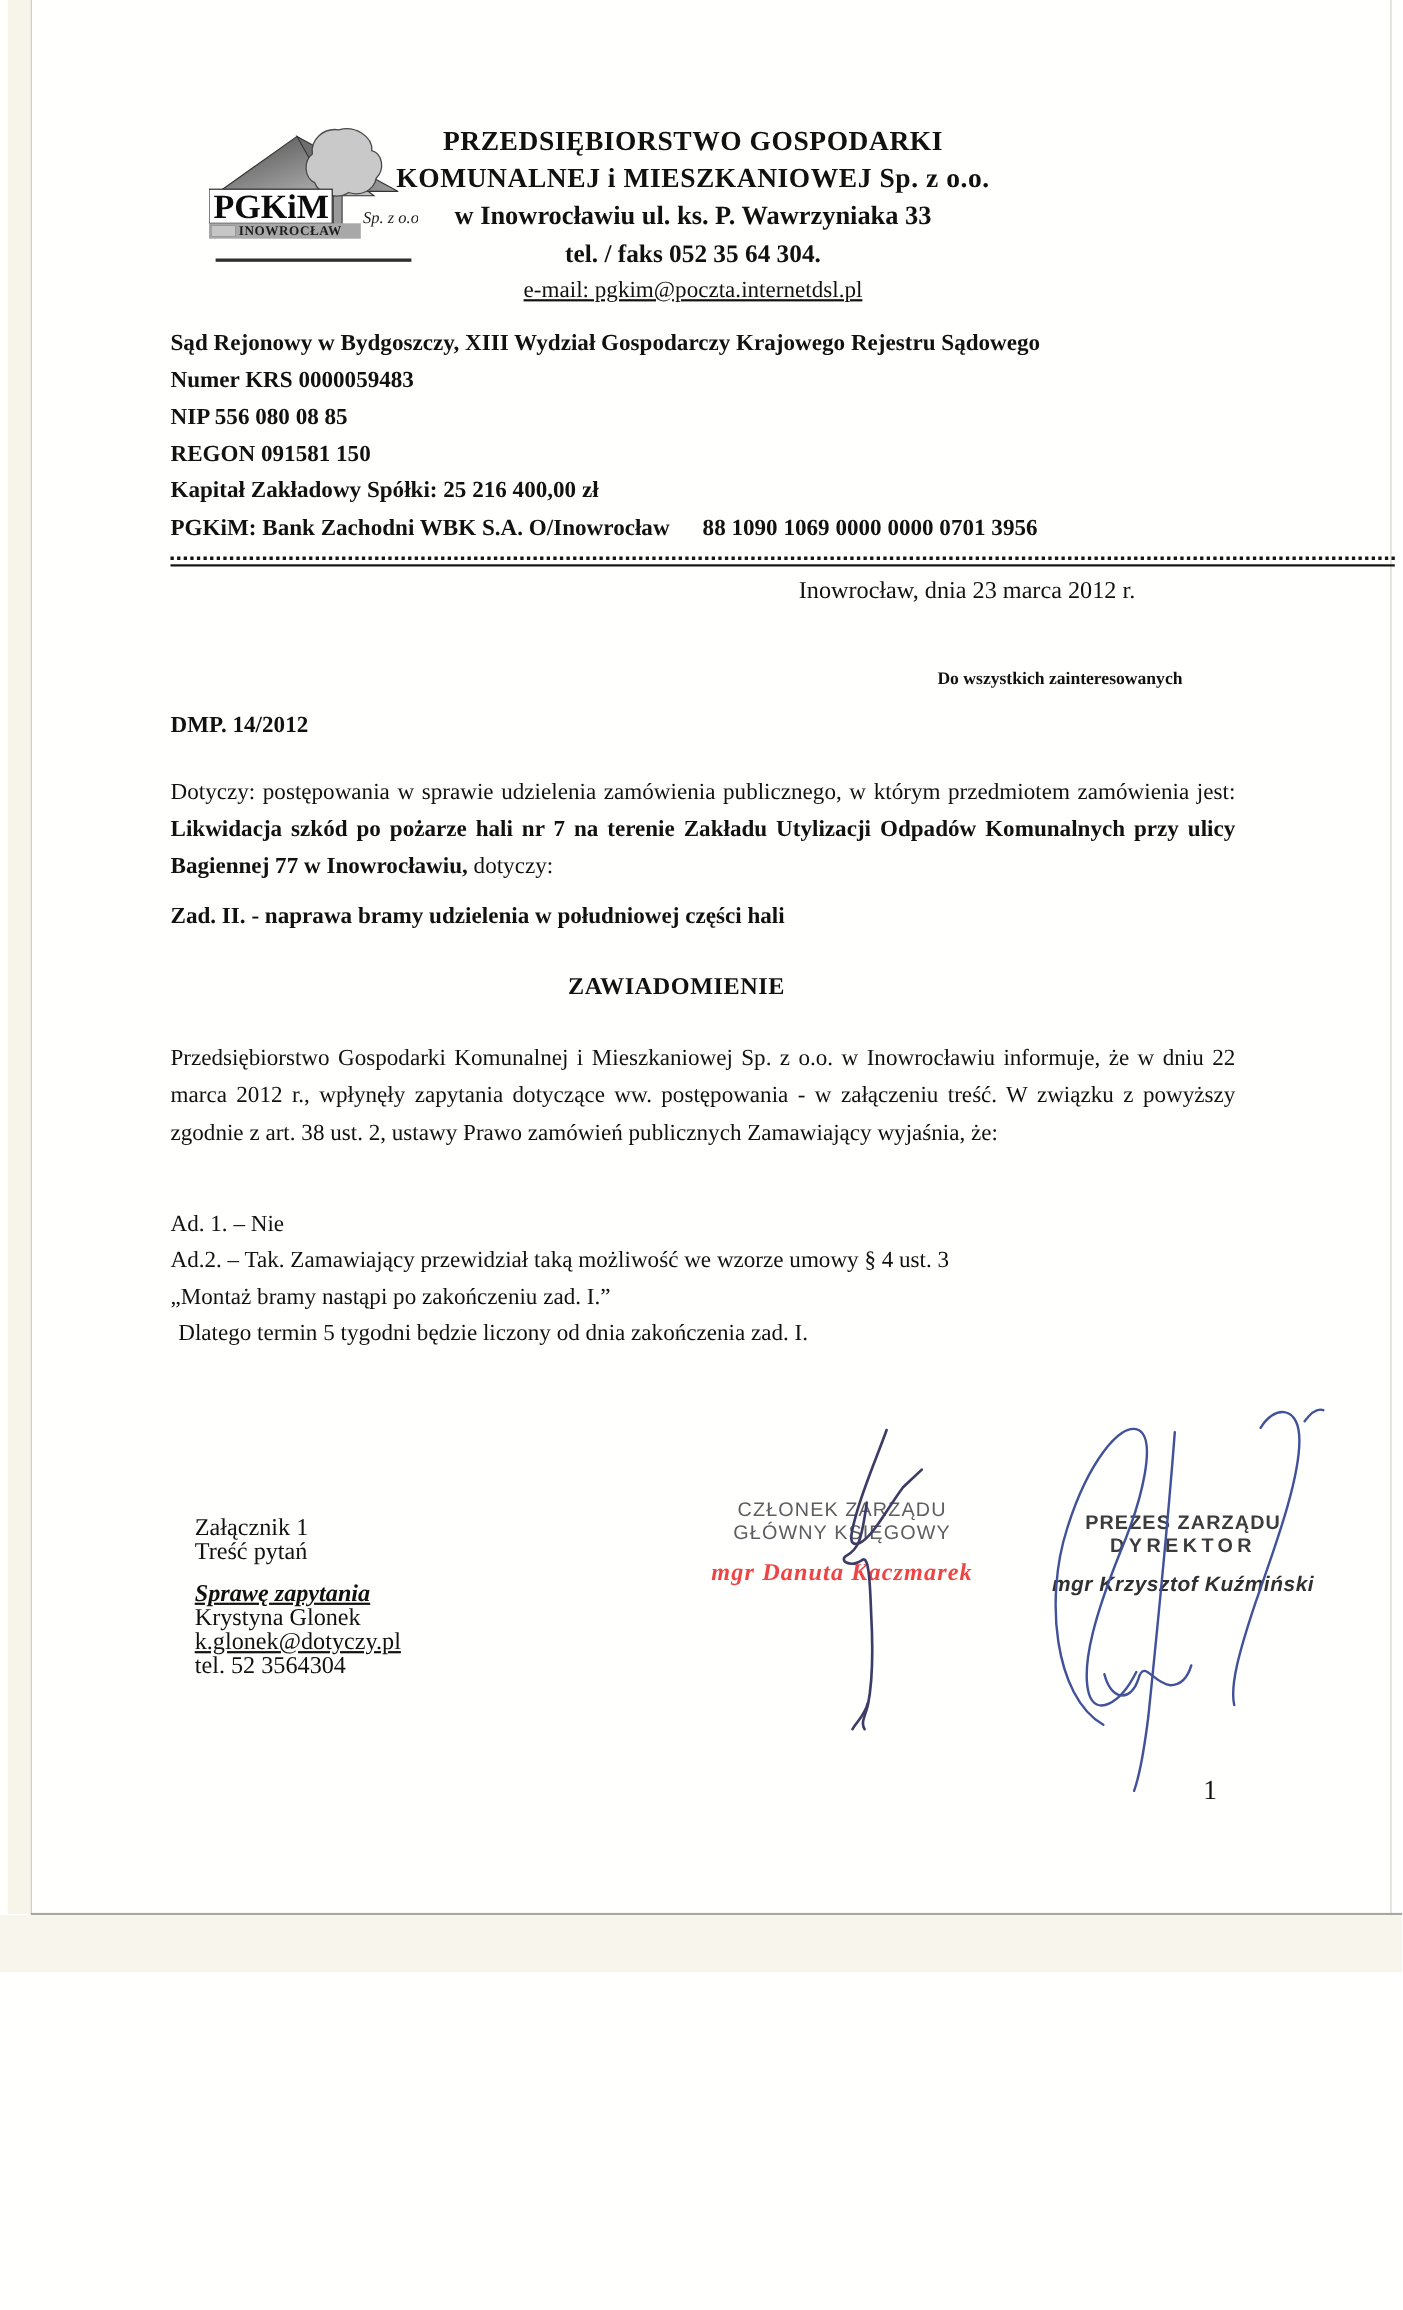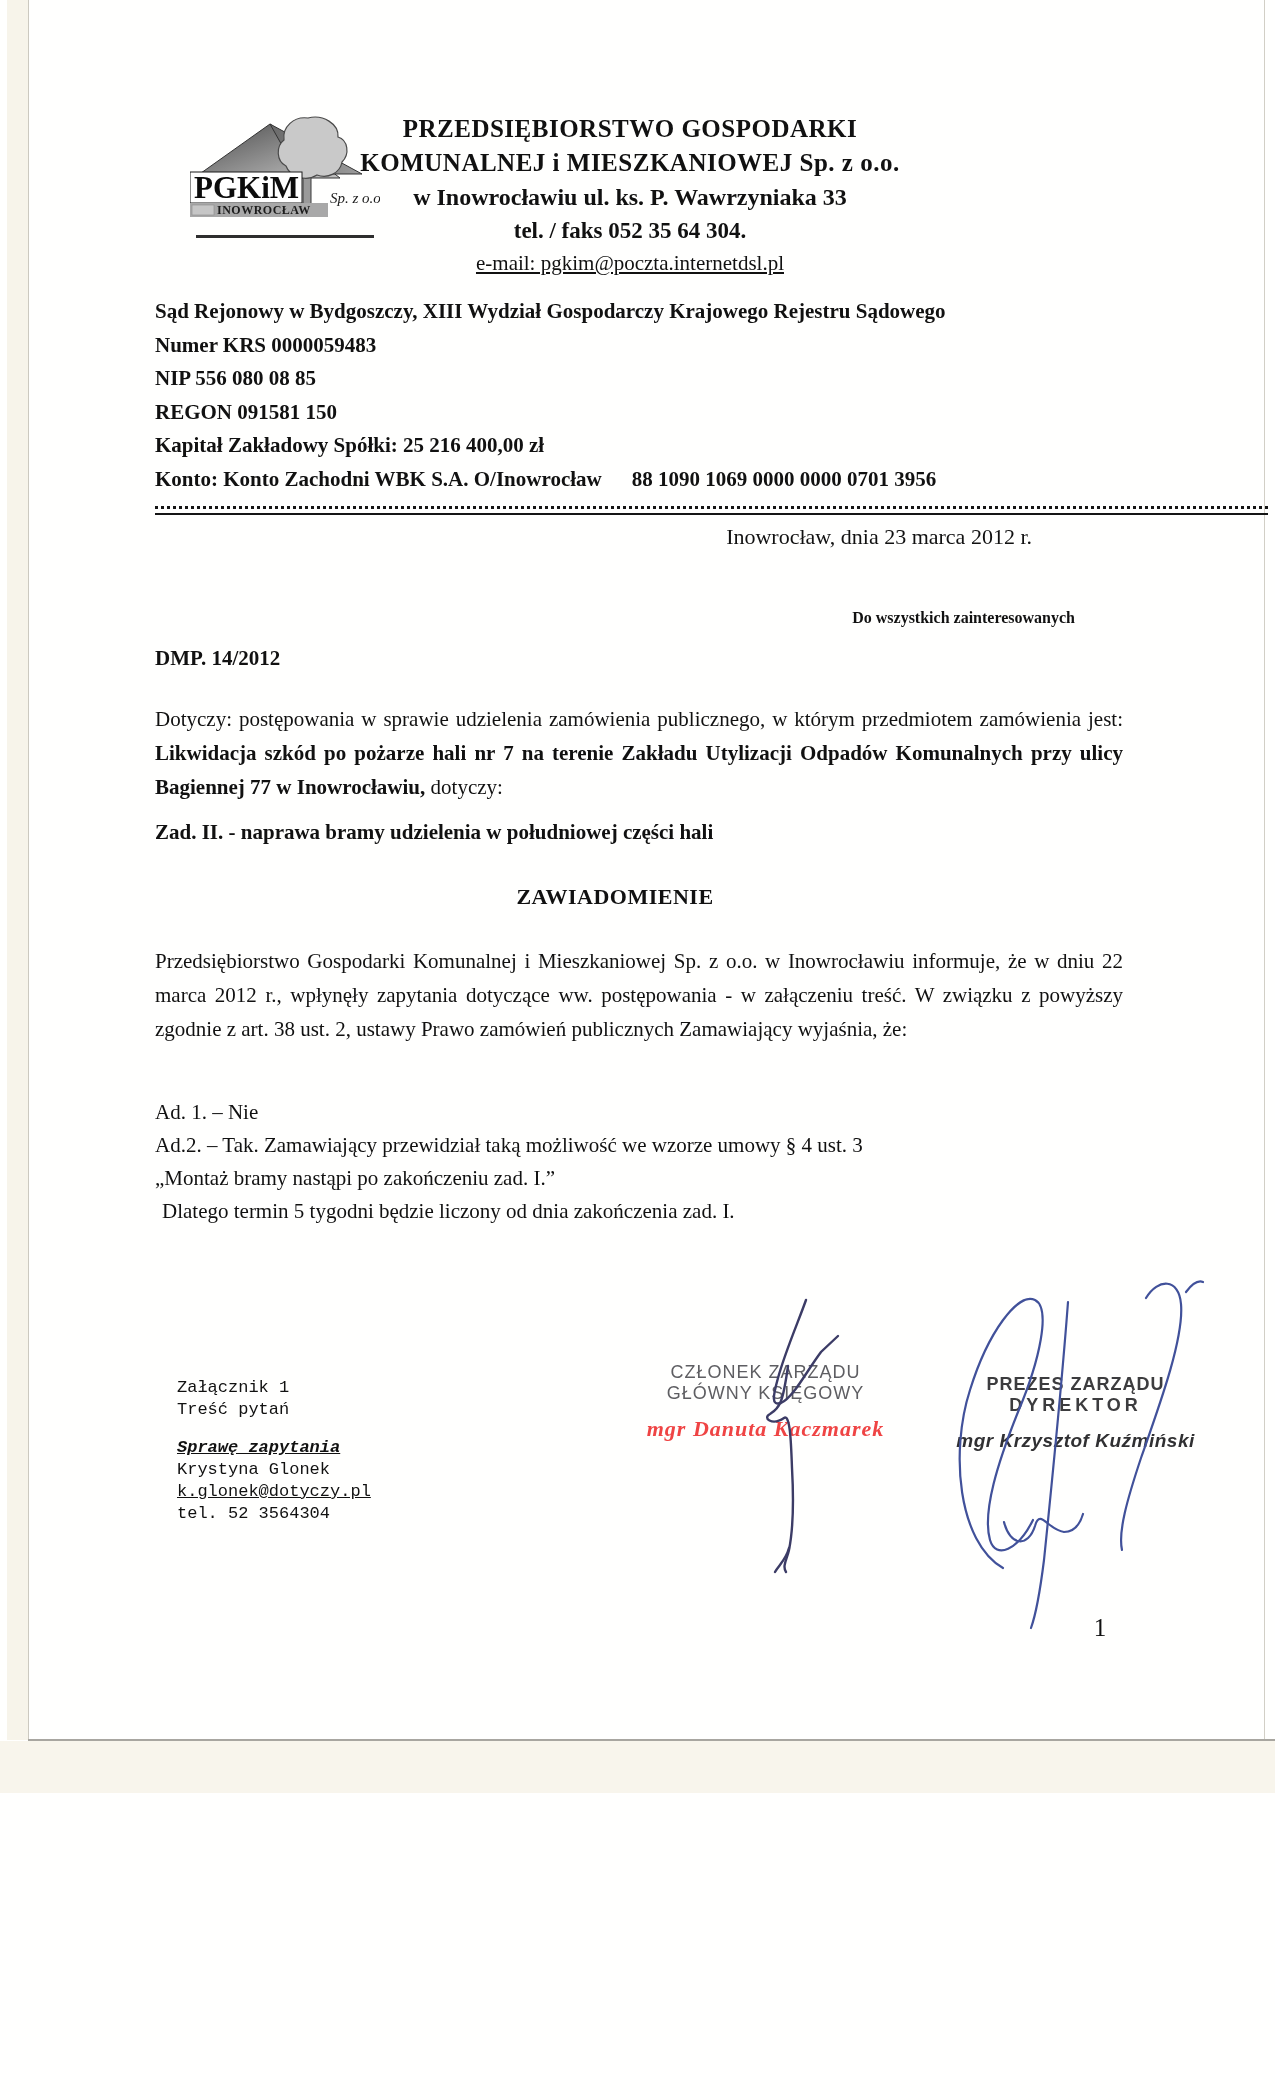--- a/index.html
+++ b/index.html
@@ -37,21 +37,21 @@
 
   .para{position:absolute;left:155px;width:968px;font-size:21px;line-height:34px;text-align:justify;margin:0;}
   .subject{top:702px;}
   .task{position:absolute;left:155px;top:820px;font-weight:bold;font-size:21px;}
   .notice-title{position:absolute;left:155px;top:884px;width:920px;text-align:center;font-weight:bold;font-size:22px;letter-spacing:.5px;}
   .body-par{top:944px;}
 
   .answers{position:absolute;left:155px;top:1096px;font-size:21px;line-height:33px;}
   .answers .indent{padding-left:7px;}
 
-  .foot-left{position:absolute;left:177px;top:1377px;font-size:17px;line-height:22px;font-family:Liberation Mono, monospace;}
+  .foot-left{position:absolute;left:177px;top:1377px;font-size:22px;line-height:22px;}
   .foot-gap{height:16px;}
   .handler-label{font-weight:bold;font-style:italic;text-decoration:underline;}
   .handler-email{text-decoration:underline;}
 
   .stamp{position:absolute;text-align:center;font-family:"Liberation Sans", sans-serif;}
   .stamp-mid{left:608px;top:1362px;width:315px;color:#5e5e62;}
   .stamp-mid .role{font-size:18px;line-height:21px;letter-spacing:1px;}
   .stamp-mid .sig-name{margin-top:12px;font-family:"Liberation Serif", serif;font-style:italic;font-weight:bold;font-size:22px;color:#ef4444;letter-spacing:1px;}
   .stamp-right{left:948px;top:1374px;width:255px;color:#3c3c3e;}
   .stamp-right .role1{font-size:18px;line-height:21px;letter-spacing:1px;font-weight:bold;}
@@ -109,21 +109,21 @@
     <div class="head-l4">tel. / faks 052 35 64 304.</div>
     <div class="head-email">e-mail: pgkim@poczta.internetdsl.pl</div>
   </div>
 
   <div class="registry">
     <div>Sąd Rejonowy w Bydgoszczy, XIII Wydział Gospodarczy Krajowego Rejestru Sądowego</div>
     <div>Numer KRS 0000059483</div>
     <div>NIP 556 080 08 85</div>
     <div>REGON 091581 150</div>
     <div>Kapitał Zakładowy Spółki: 25 216 400,00 zł</div>
-    <div><span>Konto: Konto Zachodni WBK S.A. O/Inowrocław</span><span class="acct-num">88 1090 1069 0000 0000 0701 3956</span></div>
+    <div><span>PGKiM: Bank Zachodni WBK S.A. O/Inowrocław</span><span class="acct-num">88 1090 1069 0000 0000 0701 3956</span></div>
   </div>
 
   <div class="separator"></div>
 
   <div class="date-line">Inowrocław, dnia 23 marca 2012 r.</div>
 
   <div class="addressee">Do wszystkich zainteresowanych</div>
   <div class="refnum">DMP. 14/2012</div>
 
   <p class="para subject"><span>Dotyczy: postępowania w sprawie udzielenia zamówienia publicznego, w którym przedmiotem zamówienia jest: </span><strong>Likwidacja szkód po pożarze hali nr 7 na terenie Zakładu Utylizacji Odpadów Komunalnych przy ulicy Bagiennej 77 w Inowrocławiu,</strong><span> dotyczy:</span></p>

